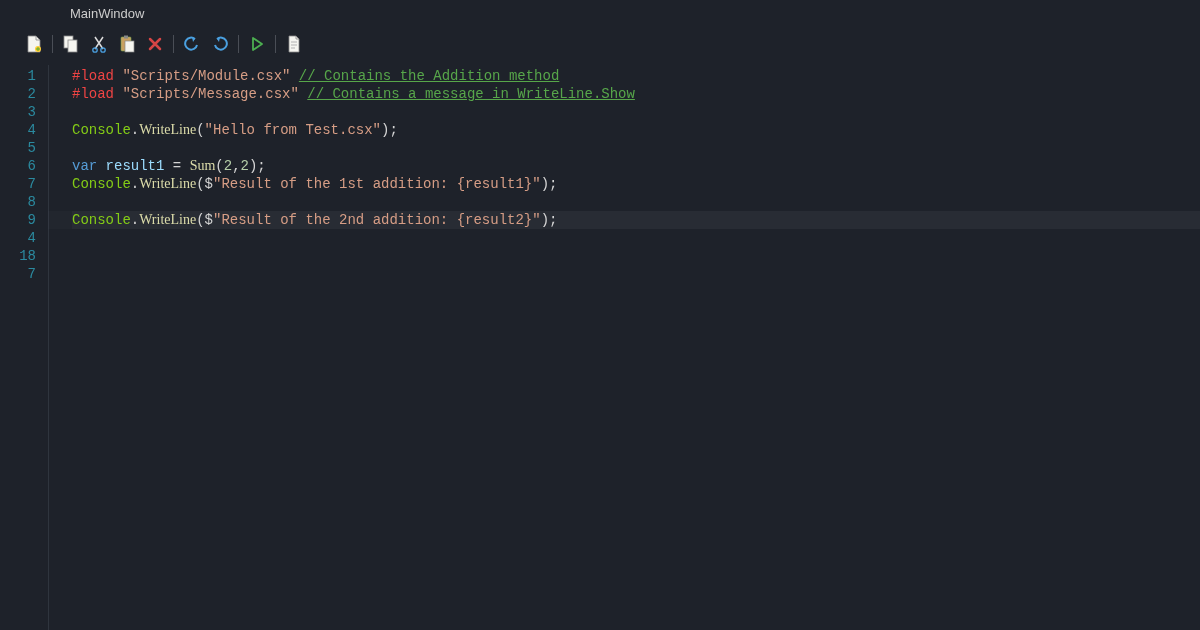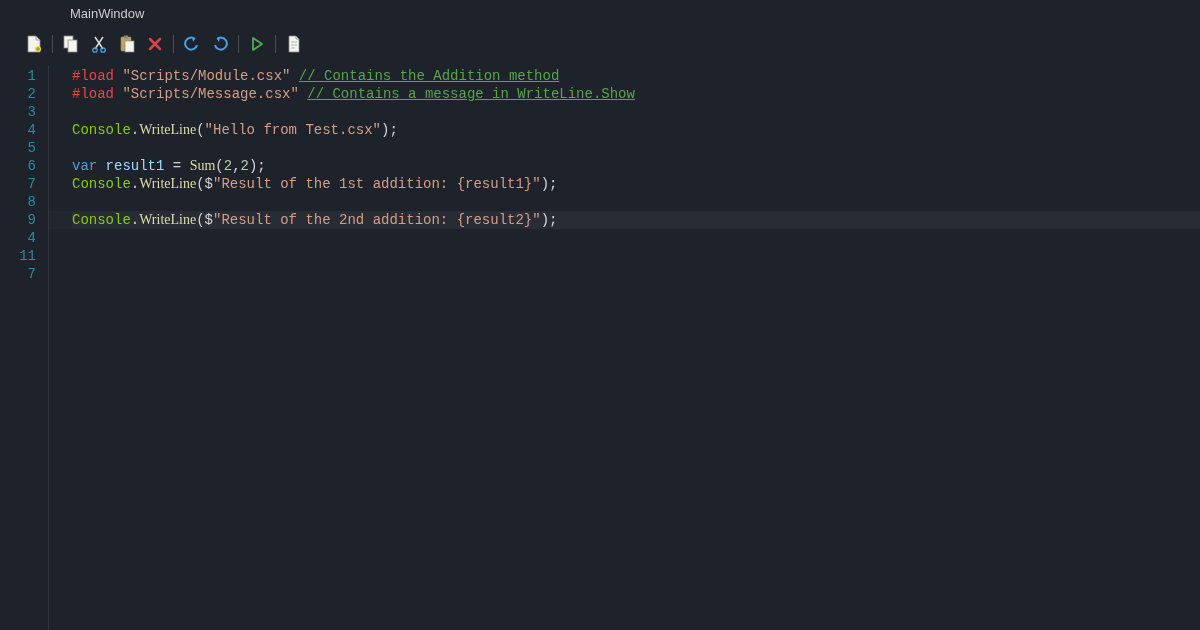--- a/index.html
+++ b/index.html
@@ -170,21 +170,21 @@
     <div>1</div>
     <div>2</div>
     <div>3</div>
     <div>4</div>
     <div>5</div>
     <div>6</div>
     <div>7</div>
     <div>8</div>
     <div>9</div>
     <div>4</div>
-    <div>11</div>
+    <div>18</div>
     <div>7</div>
   </div>
   <div class="code-area">
     <div class="vline"></div>
 
     <div class="code-line"><span class="tk-pp">#load </span><span class="tk-str">"Scripts/Module.csx"</span><span class="tk-plain"> </span><span class="tk-cmt">// Contains the Addition method</span></div>
 
     <div class="code-line"><span class="tk-pp">#load </span><span class="tk-str">"Scripts/Message.csx"</span><span class="tk-plain"> </span><span class="tk-cmt">// Contains a message in WriteLine.Show</span></div>
 
     <div class="code-line"></div>

